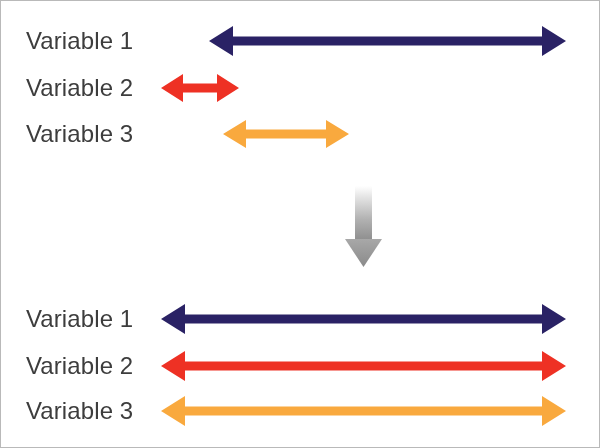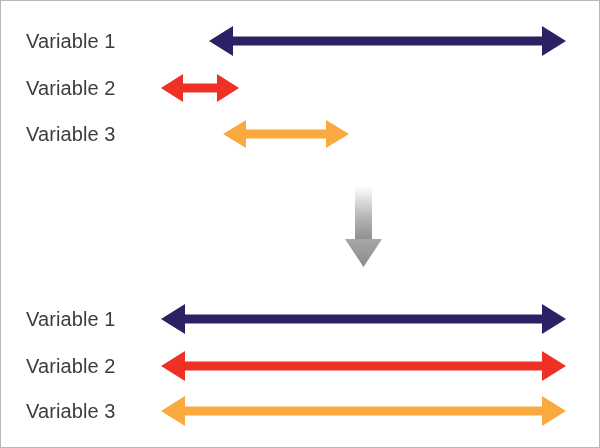--- a/index.html
+++ b/index.html
@@ -13,21 +13,21 @@
     height: 448px;
     background: #ffffff;
     border: 1px solid #b9b9b9;
     box-sizing: border-box;
     overflow: hidden;
     font-family: "Liberation Sans", sans-serif;
   }
   .var-label {
     position: absolute;
     font-family: "Liberation Sans", sans-serif;
-    font-size: 20px;
+    font-size: 24px;
     font-weight: 400;
     color: #3d3d3d;
     letter-spacing: 0.1px;
     white-space: nowrap;
     line-height: 1;
     transform: translateY(-50%);
   }
   .arrow-svg {
     position: absolute;
     overflow: visible;

